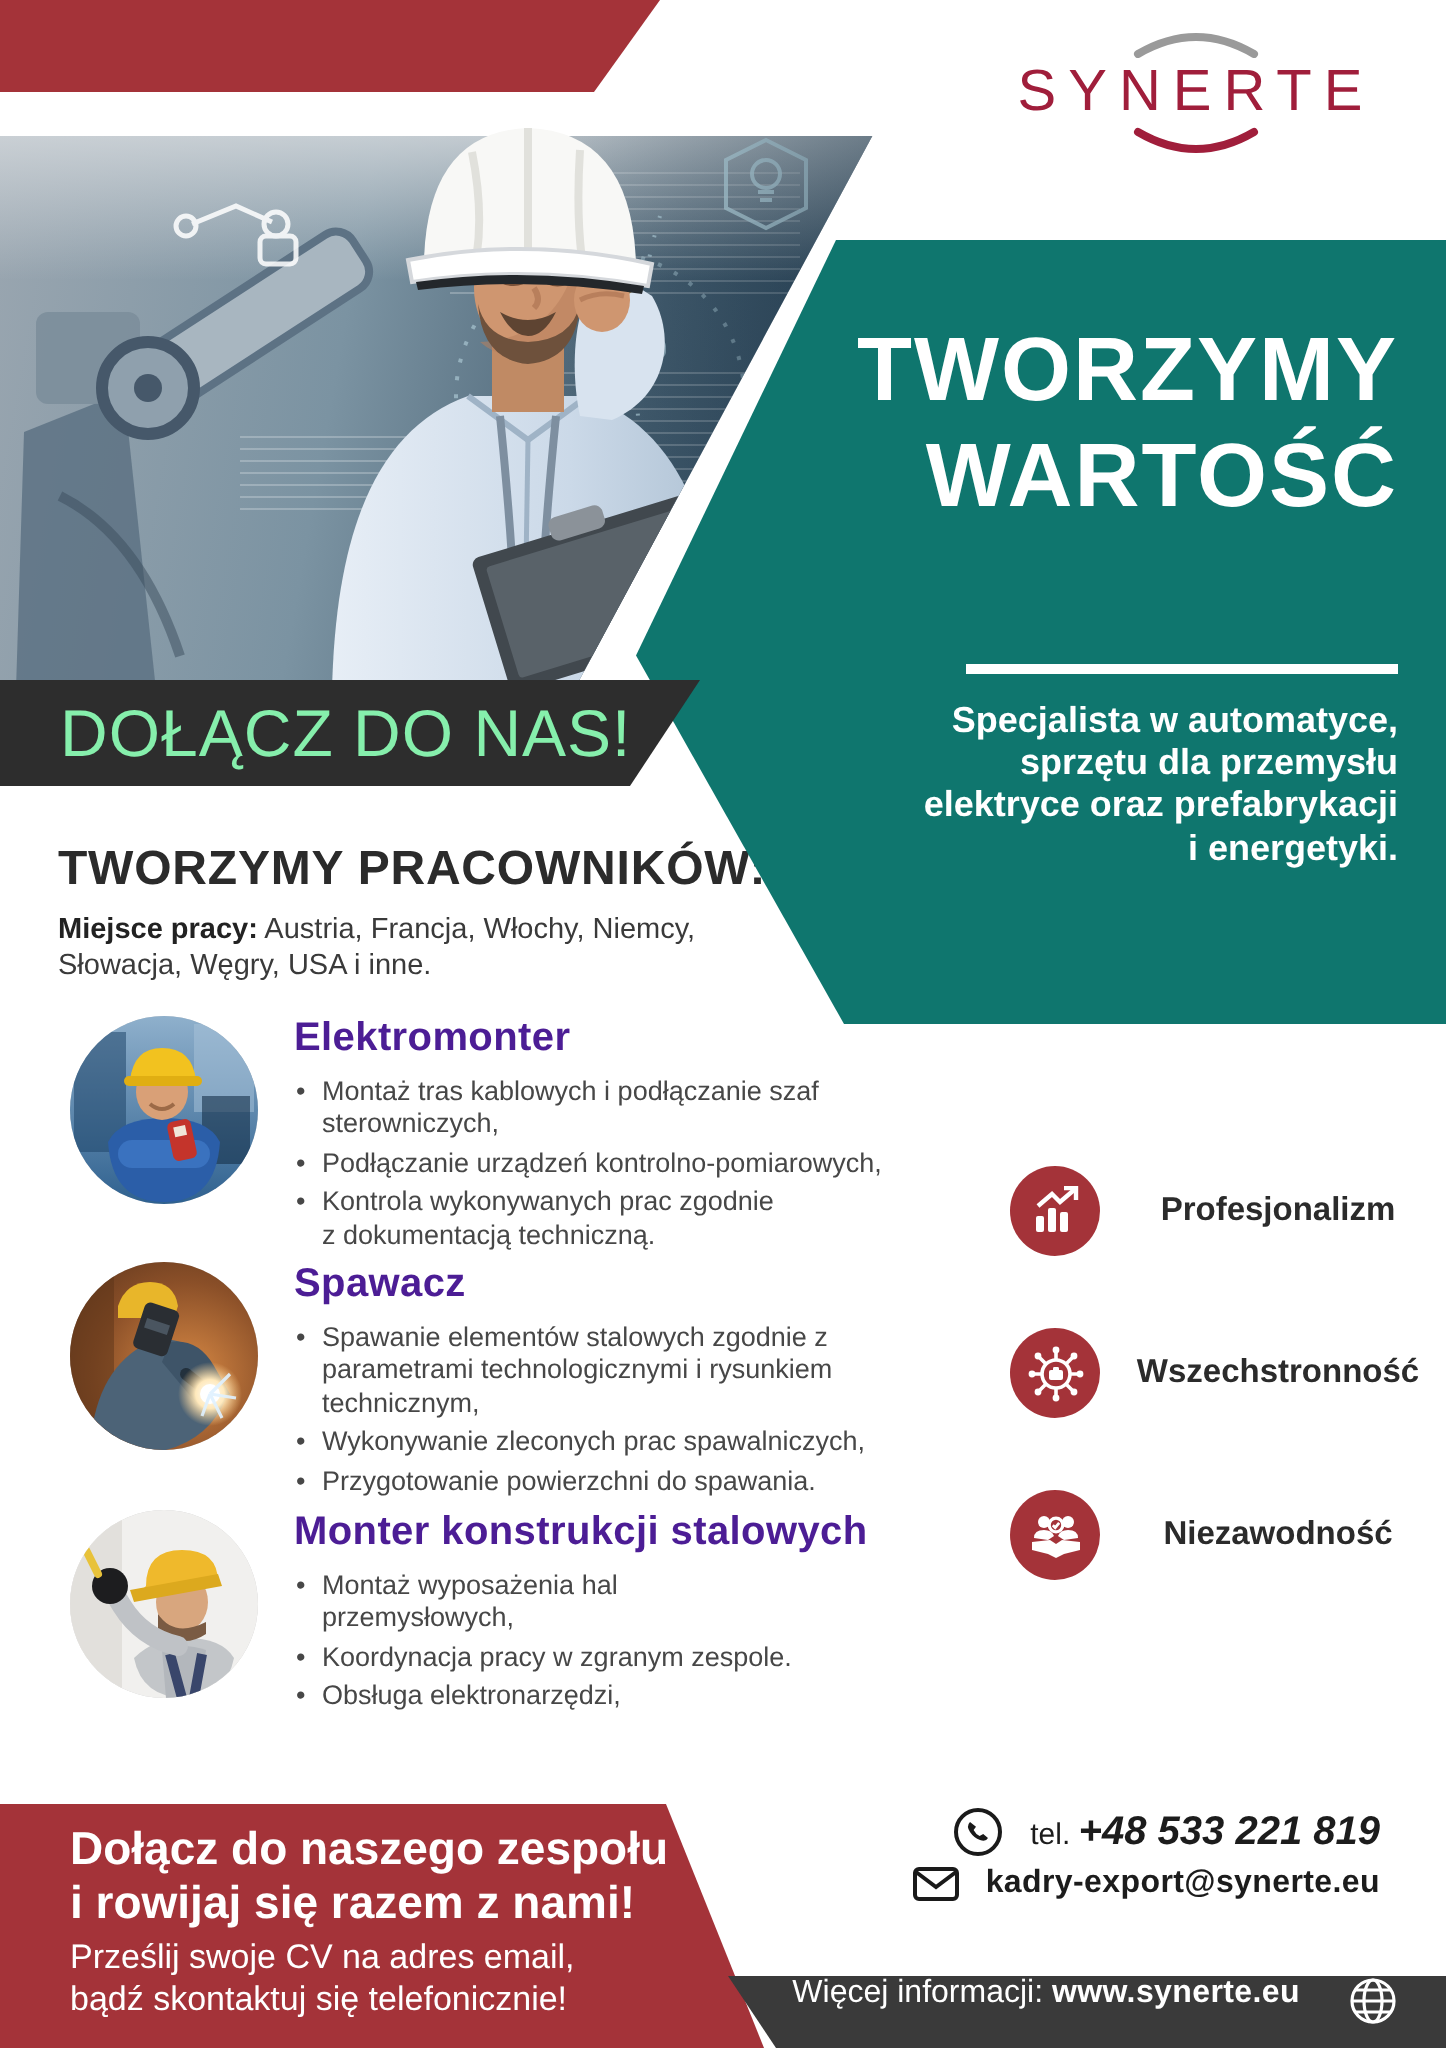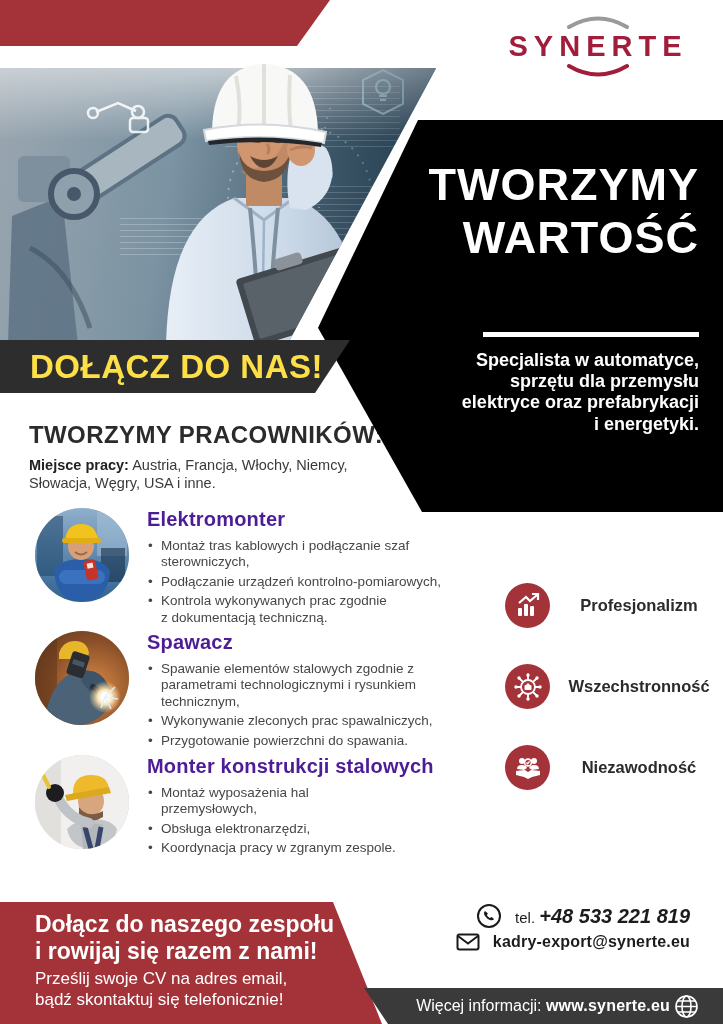--- a/index.html
+++ b/index.html
@@ -6,46 +6,46 @@
   .poster{
     position:relative;width:723px;height:1024px;margin:0 auto;background:#ffffff;
     font-family:"Liberation Sans","DejaVu Sans",sans-serif;overflow:hidden;
   }
   
   .top-band{position:absolute;left:0;top:0;width:330px;height:46px;background:#A43339;
     clip-path:polygon(0 0,100% 0,90% 100%,0 100%);}
   
   .logo{position:absolute;left:498px;top:14px;width:200px;text-align:center;}
   .logo .arc{display:block;margin:0 auto;}
-  .logo-text{font-size:29px;font-weight:bold;letter-spacing:6px;color:#A01E3B;line-height:1;margin:3px 0 2px 0;}
+  .logo-text{font-size:29px;font-weight:normal;letter-spacing:6px;color:#A01E3B;line-height:1;margin:3px 0 2px 0;}
   
   .photo{position:absolute;left:0;top:46px;width:460px;height:299px;z-index:1;
     clip-path:polygon(0 0,448px 0,287px 100%,0 100%);}
   .photo-strip{position:absolute;left:0;top:0;width:100%;height:22px;background:#ffffff;}
   .photo-bg{position:absolute;left:0;top:22px;width:448px;height:277px;
     background:linear-gradient(100deg,#9aa6b0 0%,#7b93a2 38%,#476072 70%,#2c4457 100%);}
   .photo-topfade{position:absolute;left:0;top:0;right:0;height:72px;
     background:linear-gradient(180deg,rgba(210,215,219,.85),rgba(210,215,219,0));}
   .photo-darkright{position:absolute;right:0;top:0;bottom:0;width:45%;
     background:linear-gradient(90deg,rgba(20,45,64,0),rgba(20,45,64,.5));}
   .texttexture{position:absolute;opacity:.3;
     background:repeating-linear-gradient(180deg,rgba(255,255,255,.8) 0 1px,transparent 1px 6px);}
   .photo-man{position:absolute;left:138px;top:2px;}
   
-  .hero{position:absolute;left:0;top:120px;width:723px;height:392px;z-index:2;background:#000000;
+  .hero{position:absolute;left:0;top:120px;width:723px;height:392px;z-index:2;background:#0f766e;
     clip-path:polygon(418px 0,100% 0,100% 100%,422px 100%,318px 53%);}
   .hero-headline{position:absolute;right:24px;top:38px;text-align:right;color:#fff;
     font-size:45px;font-weight:800;line-height:1.18;letter-spacing:1px;}
   .hero-underline{position:absolute;right:24px;top:212px;width:216px;height:5px;background:#ffffff;}
   .hero-sub{position:absolute;right:24px;top:230px;text-align:right;color:#fff;
     font-size:18px;font-weight:bold;line-height:1.18;}
   
   .join-banner{position:absolute;left:0;top:340px;width:350px;height:53px;background:#2D2D2D;z-index:3;
     clip-path:polygon(0 0,100% 0,90% 100%,0 100%);display:flex;align-items:center;}
-  .join-banner span{color:#fde047;font-size:33px;font-weight:700;margin-left:30px;letter-spacing:.5px;}
+  .join-banner span{color:#86efac;font-size:33px;font-weight:400;margin-left:30px;letter-spacing:.5px;}
   
   .recruit-heading{position:absolute;left:29px;top:421px;font-size:24px;font-weight:800;color:#2B2B2B;letter-spacing:.4px;}
   .location{position:absolute;left:29px;top:456px;width:345px;font-size:14.5px;color:#3A3A3A;line-height:1.25;white-space:pre-line;}
   .location b{font-weight:800;color:#222;}
   
   .job{position:absolute;left:33px;width:440px;}
   .job-1{top:506px;} .job-2{top:629px;} .job-3{top:753px;}
   .avatar{position:absolute;left:2px;top:2px;width:94px;height:94px;border-radius:50%;overflow:hidden;background:#ccc;}
   .job-content{position:absolute;left:114px;top:2px;width:326px;}
   .job-title{font-size:20px;font-weight:800;color:#4c1d95;letter-spacing:.2px;}
@@ -68,21 +68,21 @@
   
   .contact-row{position:absolute;right:33px;display:flex;align-items:center;gap:13px;}
   .contact-phone{top:903px;}
   .contact-email{top:933px;}
   .contact-text{font-size:15px;color:#1C1C1C;}
   .contact-text b{font-size:20px;font-weight:800;font-style:italic;}
   .email-text{font-size:16px;font-weight:800;color:#1C1C1C;letter-spacing:.2px;}
   
   .footer-bar{position:absolute;left:352px;top:988px;width:371px;height:36px;background:#3A3A3A;z-index:2;
     clip-path:polygon(12px 0,100% 0,100% 100%,36px 100%);
-    display:flex;align-items:center;justify-content:flex-end;gap:4px;padding-right:0;}
+    display:flex;justify-content:flex-end;gap:24px;padding-right:0;}
   .footer-text{color:#fff;font-size:16px;}
   .footer-text b{font-weight:800;letter-spacing:.2px;}
   .footer-globe{margin-right:24px;display:flex;}
   svg{display:block;}
 </style>
 </head>
 <body>
 
 <div class="poster">
 
@@ -305,22 +305,22 @@
         <path d="M54 68 q-18 -4 -28 -20 l-6 -10" stroke="#BFC2C6" stroke-width="10" fill="none" stroke-linecap="round"></path>
         <circle cx="20" cy="38" r="9" fill="#1D1D1F"></circle>
         <path d="M14 32 l-6 -12" stroke="#E8C23A" stroke-width="4" stroke-linecap="round"></path>
       </svg>
     </div>
     <div class="job-content">
       <div class="job-title">Monter konstrukcji stalowych</div>
       <ul class="job-bullets">
         <li>Montaż wyposażenia hal
 przemysłowych,</li>
+        <li>Koordynacja pracy w zgranym zespole.</li>
         <li>Obsługa elektronarzędzi,</li>
-        <li>Koordynacja pracy w zgranym zespole.</li>
       </ul>
     </div>
   </div>
 
   <div class="value-row value-1">
     <div class="value-circle">
       <svg width="26" height="26" viewBox="0 0 26 26">
           <g fill="#fff">
             <rect x="3" y="15" width="4" height="8" rx="1"></rect>
             <rect x="9" y="11" width="4" height="12" rx="1"></rect>

